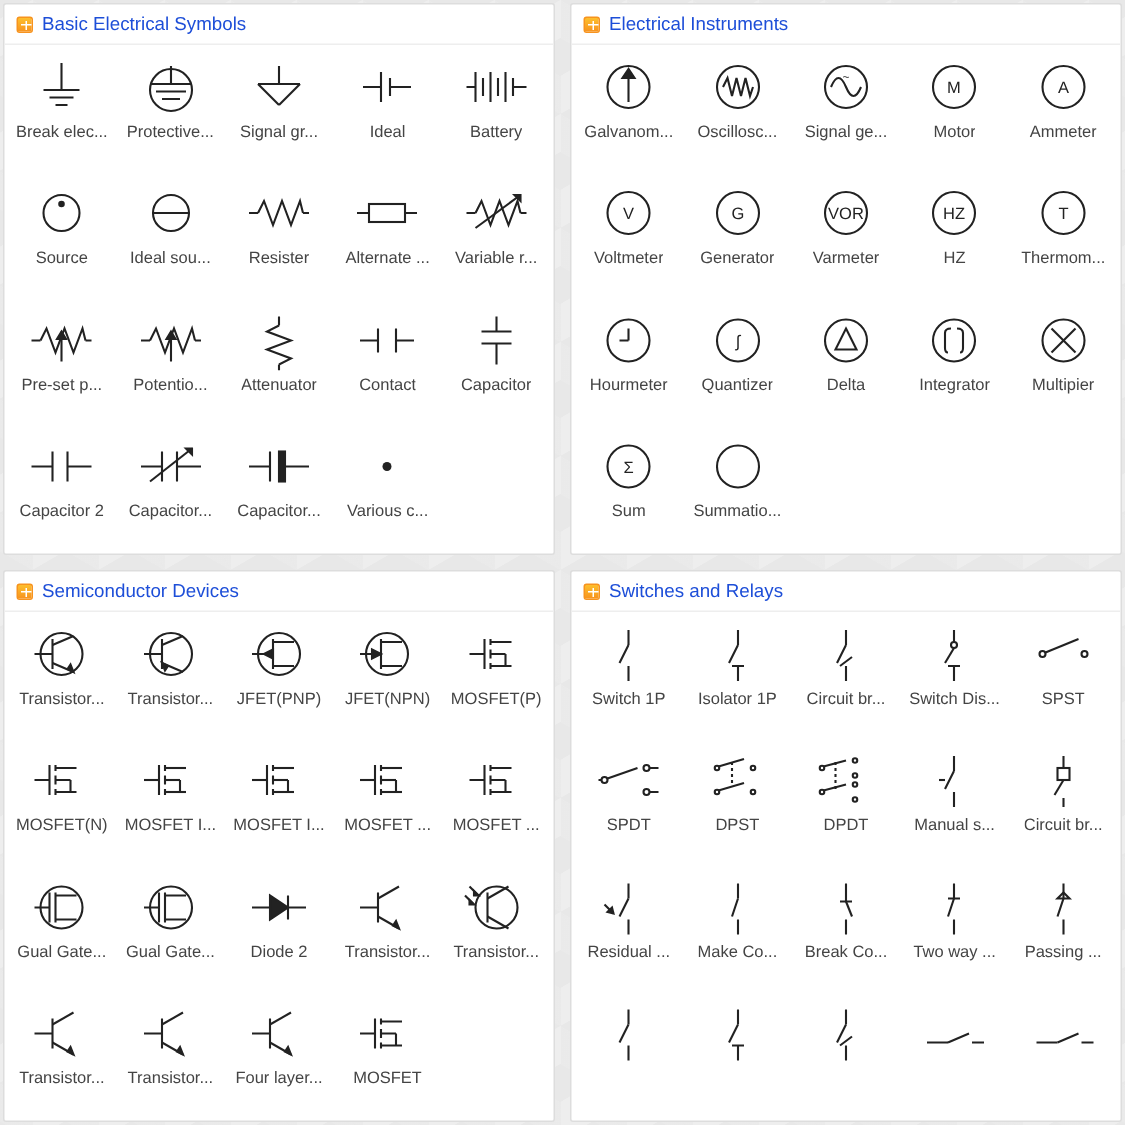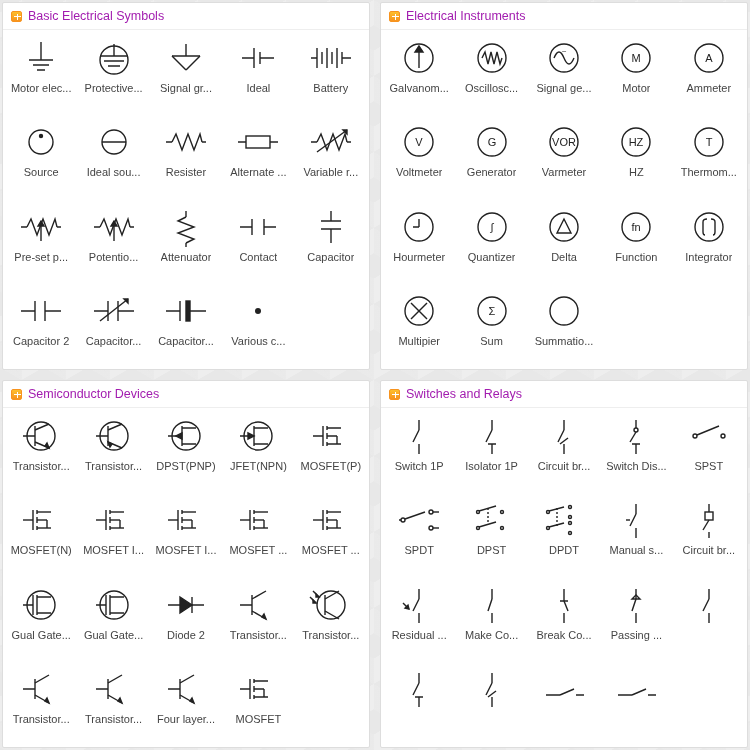--- a/index.html
+++ b/index.html
@@ -34,21 +34,21 @@
     border: 1px solid #ddd;
     border-radius: 2px;
     overflow: hidden;
     display: flex; flex-direction: column;
   }
   .panel-header {
     display:flex; align-items:center;
     padding: 6px 8px;
     border-bottom: 1px solid #eee;
     font-size: 12.5px;
-    color:#a21caf;
+    color:#1d4ed8;
   }
   .panel-header .hicon {
     width: 11px; height: 11px;
     margin-right: 6px;
     border: 1px solid #f7931e;
     background: linear-gradient(#fdbf2d,#f7931e);
     border-radius: 2px;
     position: relative;
     flex: 0 0 auto;
   }
@@ -109,21 +109,21 @@
       <div class="items">
         <div class="item">
           <div class="sym">
             <svg viewBox="0 0 48 40" width="48" height="40">
               <line x1="24" y1="4" x2="24" y2="22"></line>
               <line x1="12" y1="22" x2="36" y2="22"></line>
               <line x1="16" y1="27" x2="32" y2="27"></line>
               <line x1="20" y1="32" x2="28" y2="32"></line>
             </svg>
           </div>
-          <div class="lbl">Motor elec...</div>
+          <div class="lbl">Break elec...</div>
         </div>
         <div class="item">
           <div class="sym">
             <svg viewBox="0 0 48 40" width="48" height="40">
               <line x1="24" y1="6" x2="24" y2="18"></line>
               <line x1="10" y1="18" x2="38" y2="18"></line>
               <line x1="14" y1="23" x2="34" y2="23"></line>
               <line x1="18" y1="28" x2="30" y2="28"></line>
               <circle cx="24" cy="22" r="14"></circle>
             </svg>
@@ -441,29 +441,20 @@
               <circle cx="24" cy="20" r="14"></circle>
               <path d="M24 12 L31 26 L17 26 Z"></path>
             </svg>
           </div>
           <div class="lbl">Delta</div>
         </div>
         <div class="item">
           <div class="sym">
             <svg viewBox="0 0 48 40" width="48" height="40">
               <circle cx="24" cy="20" r="14"></circle>
-              <text x="24" y="24" text-anchor="middle" font-size="11" font-family="Arial" fill="#222" stroke="none">fn</text>
-            </svg>
-          </div>
-          <div class="lbl">Function</div>
-        </div>
-        <div class="item">
-          <div class="sym">
-            <svg viewBox="0 0 48 40" width="48" height="40">
-              <circle cx="24" cy="20" r="14"></circle>
               <path d="M20 28 Q18 28 18 25 L18 15 Q18 12 22 12 M26 12 Q30 12 30 15 L30 25 Q30 28 28 28"></path>
             </svg>
           </div>
           <div class="lbl">Integrator</div>
         </div>
         <div class="item">
           <div class="sym">
             <svg viewBox="0 0 48 40" width="48" height="40">
               <circle cx="24" cy="20" r="14"></circle>
               <line x1="16" y1="12" x2="32" y2="28"></line>
@@ -527,21 +518,21 @@
           <div class="sym">
             <svg viewBox="0 0 48 40" width="48" height="40">
               <circle cx="24" cy="20" r="14"></circle>
               <line x1="6" y1="20" x2="20" y2="20"></line>
               <path d="M14 20 L20 17 L20 23 Z" fill="#222"></path>
               <line x1="20" y1="10" x2="20" y2="30"></line>
               <line x1="20" y1="12" x2="34" y2="12"></line>
               <line x1="20" y1="28" x2="34" y2="28"></line>
             </svg>
           </div>
-          <div class="lbl">DPST(PNP)</div>
+          <div class="lbl">JFET(PNP)</div>
         </div>
         <div class="item">
           <div class="sym">
             <svg viewBox="0 0 48 40" width="48" height="40">
               <circle cx="24" cy="20" r="14"></circle>
               <line x1="6" y1="20" x2="20" y2="20"></line>
               <path d="M20 20 L14 17 L14 23 Z" fill="#222"></path>
               <line x1="20" y1="10" x2="20" y2="30"></line>
               <line x1="20" y1="12" x2="34" y2="12"></line>
               <line x1="20" y1="28" x2="34" y2="28"></line>
@@ -920,20 +911,31 @@
               <line x1="24" y1="28" x2="24" y2="38"></line>
             </svg>
           </div>
           <div class="lbl">Break Co...</div>
         </div>
         <div class="item">
           <div class="sym">
             <svg viewBox="0 0 48 40" width="48" height="40">
               <line x1="24" y1="4" x2="24" y2="14"></line>
               <line x1="24" y1="14" x2="20" y2="26"></line>
+              <line x1="20" y1="14" x2="28" y2="14"></line>
+              <line x1="24" y1="28" x2="24" y2="38"></line>
+            </svg>
+          </div>
+          <div class="lbl">Two way ...</div>
+        </div>
+        <div class="item">
+          <div class="sym">
+            <svg viewBox="0 0 48 40" width="48" height="40">
+              <line x1="24" y1="4" x2="24" y2="14"></line>
+              <line x1="24" y1="14" x2="20" y2="26"></line>
               <path d="M20 14 L28 14 L24 10 Z"></path>
               <line x1="24" y1="28" x2="24" y2="38"></line>
             </svg>
           </div>
           <div class="lbl">Passing ...</div>
         </div>
         <div class="item">
           <div class="sym">
             <svg viewBox="0 0 48 40" width="48" height="40">
               <line x1="24" y1="4" x2="24" y2="14"></line>

